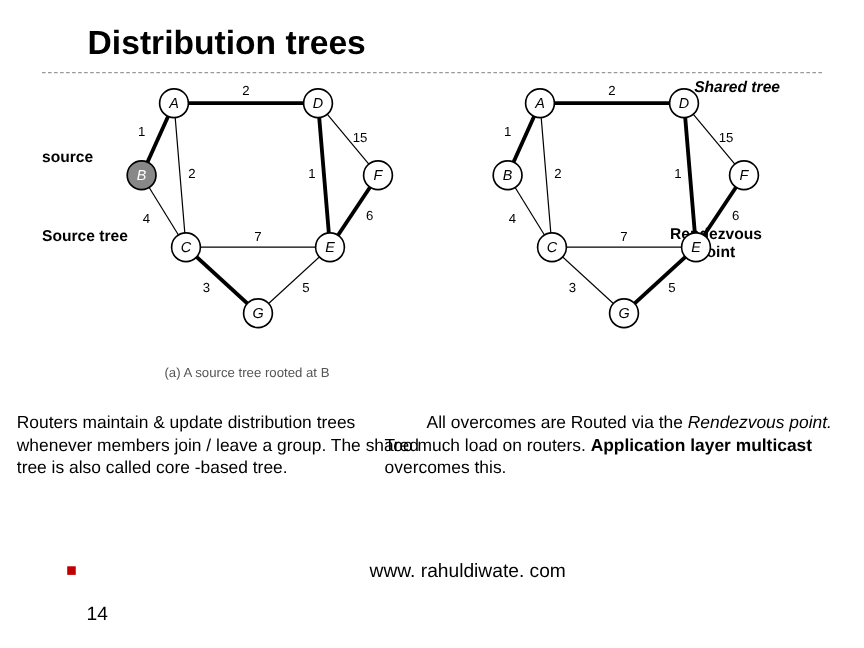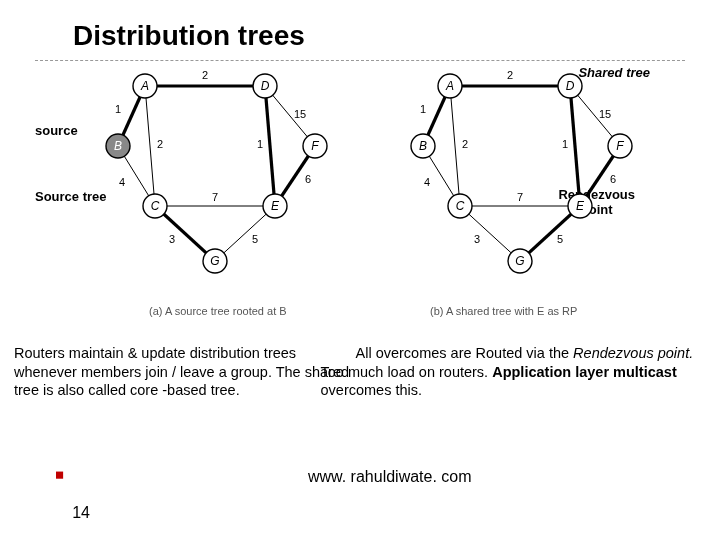--- a/index.html
+++ b/index.html
@@ -38,21 +38,21 @@
   }
   .label-shared { right: 35px; top: 4px; font-style: italic; }
   .label-source { left: 0px; top: 62px; }
   .label-srctree { left: 0px; top: 128px; }
   .label-rp { right: 50px; top: 126px; text-align: center; }
   .caption {
     position: absolute;
     font-size: 11px;
     color: #555;
   }
-  .caption-a { left: 114px; top: 244px; }
+  .caption-a { left: 102px; top: 244px; }
   .caption-b { left: 395px; top: 244px; }
   .paras {
     display: flex;
     padding: 18px 23px 0 14px;
   }
   .col {
     font-size: 14.5px;
     line-height: 1.28;
   }
   .col-left { flex: 1 1 50%; }
@@ -157,21 +157,20 @@
       <text x="215" y="89" font-size="12" text-anchor="middle" font-style="italic" fill="#000">F</text>
       <circle cx="55" cy="145" r="12" fill="#fff" stroke="#000" stroke-width="1.4"></circle>
       <text x="55" y="149" font-size="12" text-anchor="middle" font-style="italic" fill="#000">C</text>
       <circle cx="175" cy="145" r="12" fill="#fff" stroke="#000" stroke-width="1.4"></circle>
       <text x="175" y="149" font-size="12" text-anchor="middle" font-style="italic" fill="#000">E</text>
       <circle cx="115" cy="200" r="12" fill="#fff" stroke="#000" stroke-width="1.4"></circle>
       <text x="115" y="204" font-size="12" text-anchor="middle" font-style="italic" fill="#000">G</text>
     </svg>
 
   <div class="caption caption-a">(a) A source tree rooted at B</div>
-  <div class="caption caption-b">(b) A shared tree with E as RP</div>
 </div>
 
 <div class="paras">
   <div class="col col-left">Routers maintain &amp; update distribution trees whenever members join / leave a group. The shared tree is also called core -based tree.</div>
   <div class="col col-right">
     <div>
       <span>All overcomes are Routed via the </span><i>Rendezvous point.</i>
     </div>
     <div class="p2">
       <span>Too much load on routers. </span><b>Application layer multicast</b><span> overcomes this.</span>

